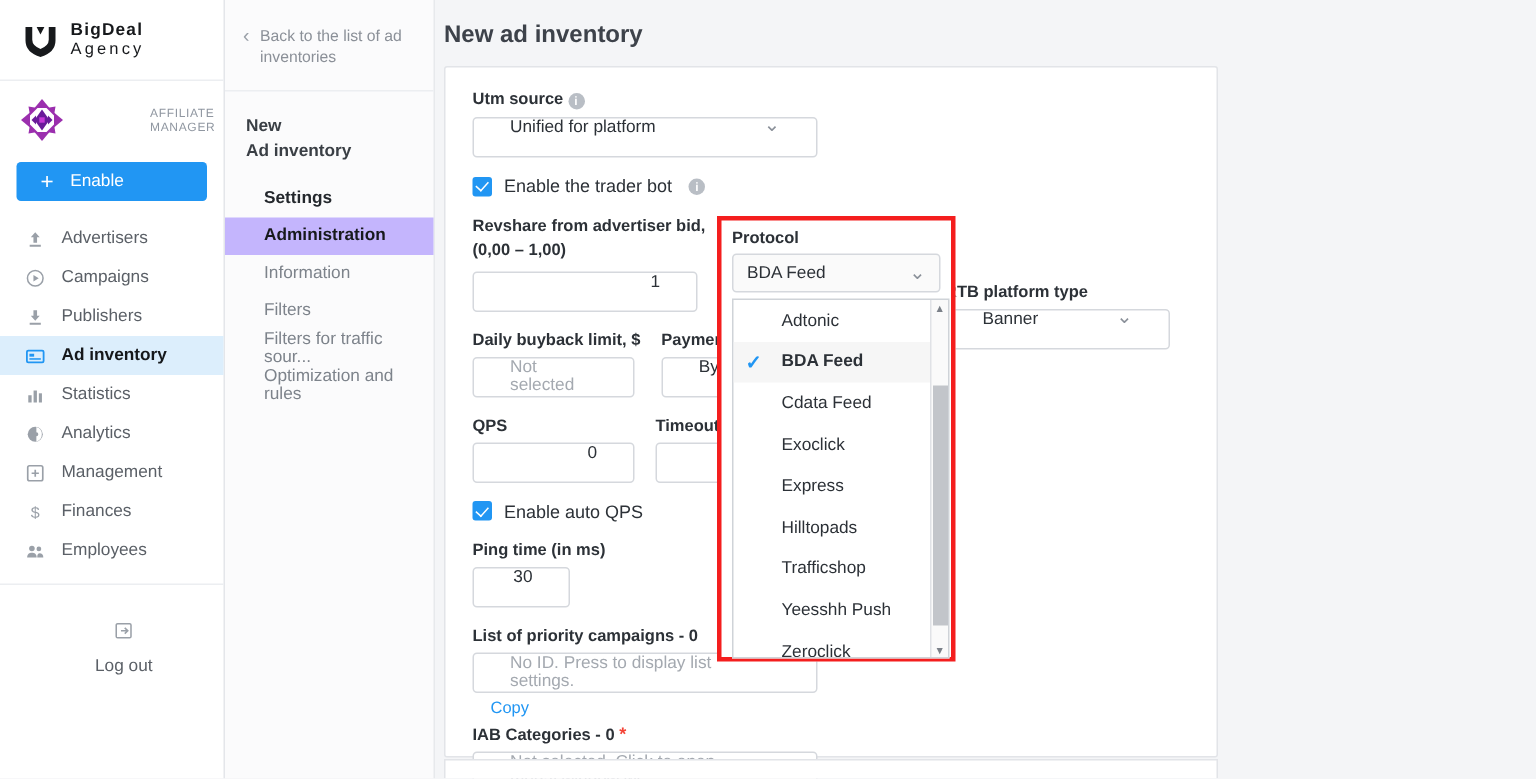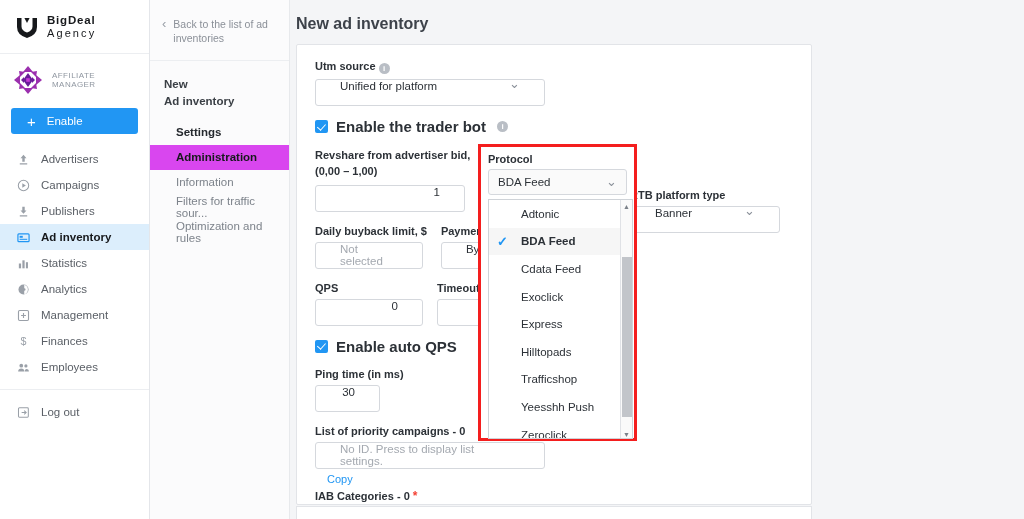--- a/index.html
+++ b/index.html
@@ -32,21 +32,21 @@
     text-align: right; font-weight: normal;
   }
 
   .profile {
     display: flex; align-items: center; gap: 8px;
     padding: 10px 12px 6px 12px;
   }
   .avatar { width: 32px; height: 32px; flex: 0 0 32px; }
   .profile-role {
     font-size: 8px; color: #9097a1; letter-spacing: 0.45px;
-    text-transform: uppercase; font-weight: normal;
+    text-transform: uppercase; font-weight: normal; margin-left: 48px;
   }
 
   .create-btn {
     margin: 6px 11px 12px 11px; height: 26px; background: #2196f3;
     border-radius: 3px; color: #fff; display: flex; align-items: center;
     gap: 11px; padding-left: 16px; font-size: 11.5px; cursor: pointer;
     border: none; font-family: inherit;
   }
   .create-plus { font-size: 15px; line-height: 1; font-weight: 300; }
 
@@ -54,21 +54,21 @@
   .nav-item {
     display: flex; align-items: center; gap: 11px;
     height: 26px; padding-left: 16px; font-size: 11.5px;
     color: #5b6067; cursor: pointer;
   }
   .nav-item .ic { width: 14px; height: 14px; flex: 0 0 14px;
     display: flex; align-items: center; justify-content: center; color: #9aa0a8; }
   .nav-item.active { background: #dceefc; color: #16181b; font-weight: bold; }
   .nav-item.active .ic { color: #2196f3; }
   .nav-sep { height: 1px; background: #eceef1; margin: 9px 0 0 0; }
-  .nav-logout { margin-top: 9px; }
+  .nav-logout { margin-top: 23px; flex-direction: column; }
 
   
   .subnav {
     width: 140px; flex: 0 0 140px; height: 519px;
     background: #fbfbfc; border-right: 1px solid #e7e9ec;
     display: flex; flex-direction: column;
   }
   .back-link {
     display: flex; align-items: flex-start; gap: 7px;
     padding: 17px 10px 15px 12px; color: #8b9098; font-size: 10.5px;
@@ -78,21 +78,21 @@
   .sub-title {
     padding: 15px 0 10px 14px; font-size: 11.5px; color: #3a3f45;
     line-height: 1.45; font-weight: bold;
   }
   .sub-items { display: flex; flex-direction: column; }
   .sub-item {
     height: 25px; display: flex; align-items: center; padding-left: 26px;
     font-size: 11.5px; color: #7d838b; cursor: pointer;
   }
   .sub-item.head { color: #24282d; font-weight: bold; }
-  .sub-item.selected { background: #d946ef; color: #17191c; font-weight: bold; }
+  .sub-item.selected { background: #c4b5fd; color: #17191c; font-weight: bold; }
 
   
   .main { flex: 1; height: 519px; position: relative; background: #f4f5f7; overflow: hidden; }
   .page-title {
     font-size: 16px; color: #3d424a; padding: 15px 0 0 6px;
     margin-left: 0; font-weight: bold;
   }
   .card {
     position: absolute; left: 6px; top: 44px; width: 516px; height: 461px;
     background: #fff; border: 1px solid #e2e4e8; border-radius: 2px;
@@ -130,21 +130,21 @@
   .chk-row { display: flex; align-items: center; gap: 8px; margin-top: 12px; }
   .chk {
     width: 13px; height: 13px; background: #2196f3; border-radius: 2px;
     position: relative; flex: 0 0 13px; cursor: pointer;
   }
   .chk:after {
     content: ""; position: absolute; left: 4px; top: 1.5px;
     width: 3.5px; height: 7px; border: solid #fff;
     border-width: 0 1.6px 1.6px 0; transform: rotate(42deg);
   }
-  .chk-lbl { font-size: 15px; color: #2c3137; font-weight: bold; }
+  .chk-lbl { font-size: 12px; color: #2c3137; font-weight: normal; }
 
   .link { color: #2196f3; font-size: 11px; cursor: pointer; margin-top: 4px; display: inline-block; margin-left: 12px; }
 
   .arrow-ic { color: #53585f; font-size: 12px; }
 
   
   .dd-wrap {
     position: absolute; left: 478px; top: 144px; width: 159px; height: 297px;
     border: 3px solid #f41e1e; background: #fff; z-index: 40;
   }
@@ -350,20 +350,23 @@
       <div class="sub-item head">
           <span>Settings</span>
         </div>
       <div class="sub-item selected">
           <span>Administration</span>
         </div>
       <div class="sub-item">
           <span>Information</span>
         </div>
       <div class="sub-item">
+          <span>Filters</span>
+        </div>
+      <div class="sub-item">
           <span>Filters for traffic sour...</span>
         </div>
       <div class="sub-item">
           <span>Optimization and rules</span>
         </div>
     </div>
   </div>
 
   <div class="main">
     <div class="page-title">New ad inventory</div>

